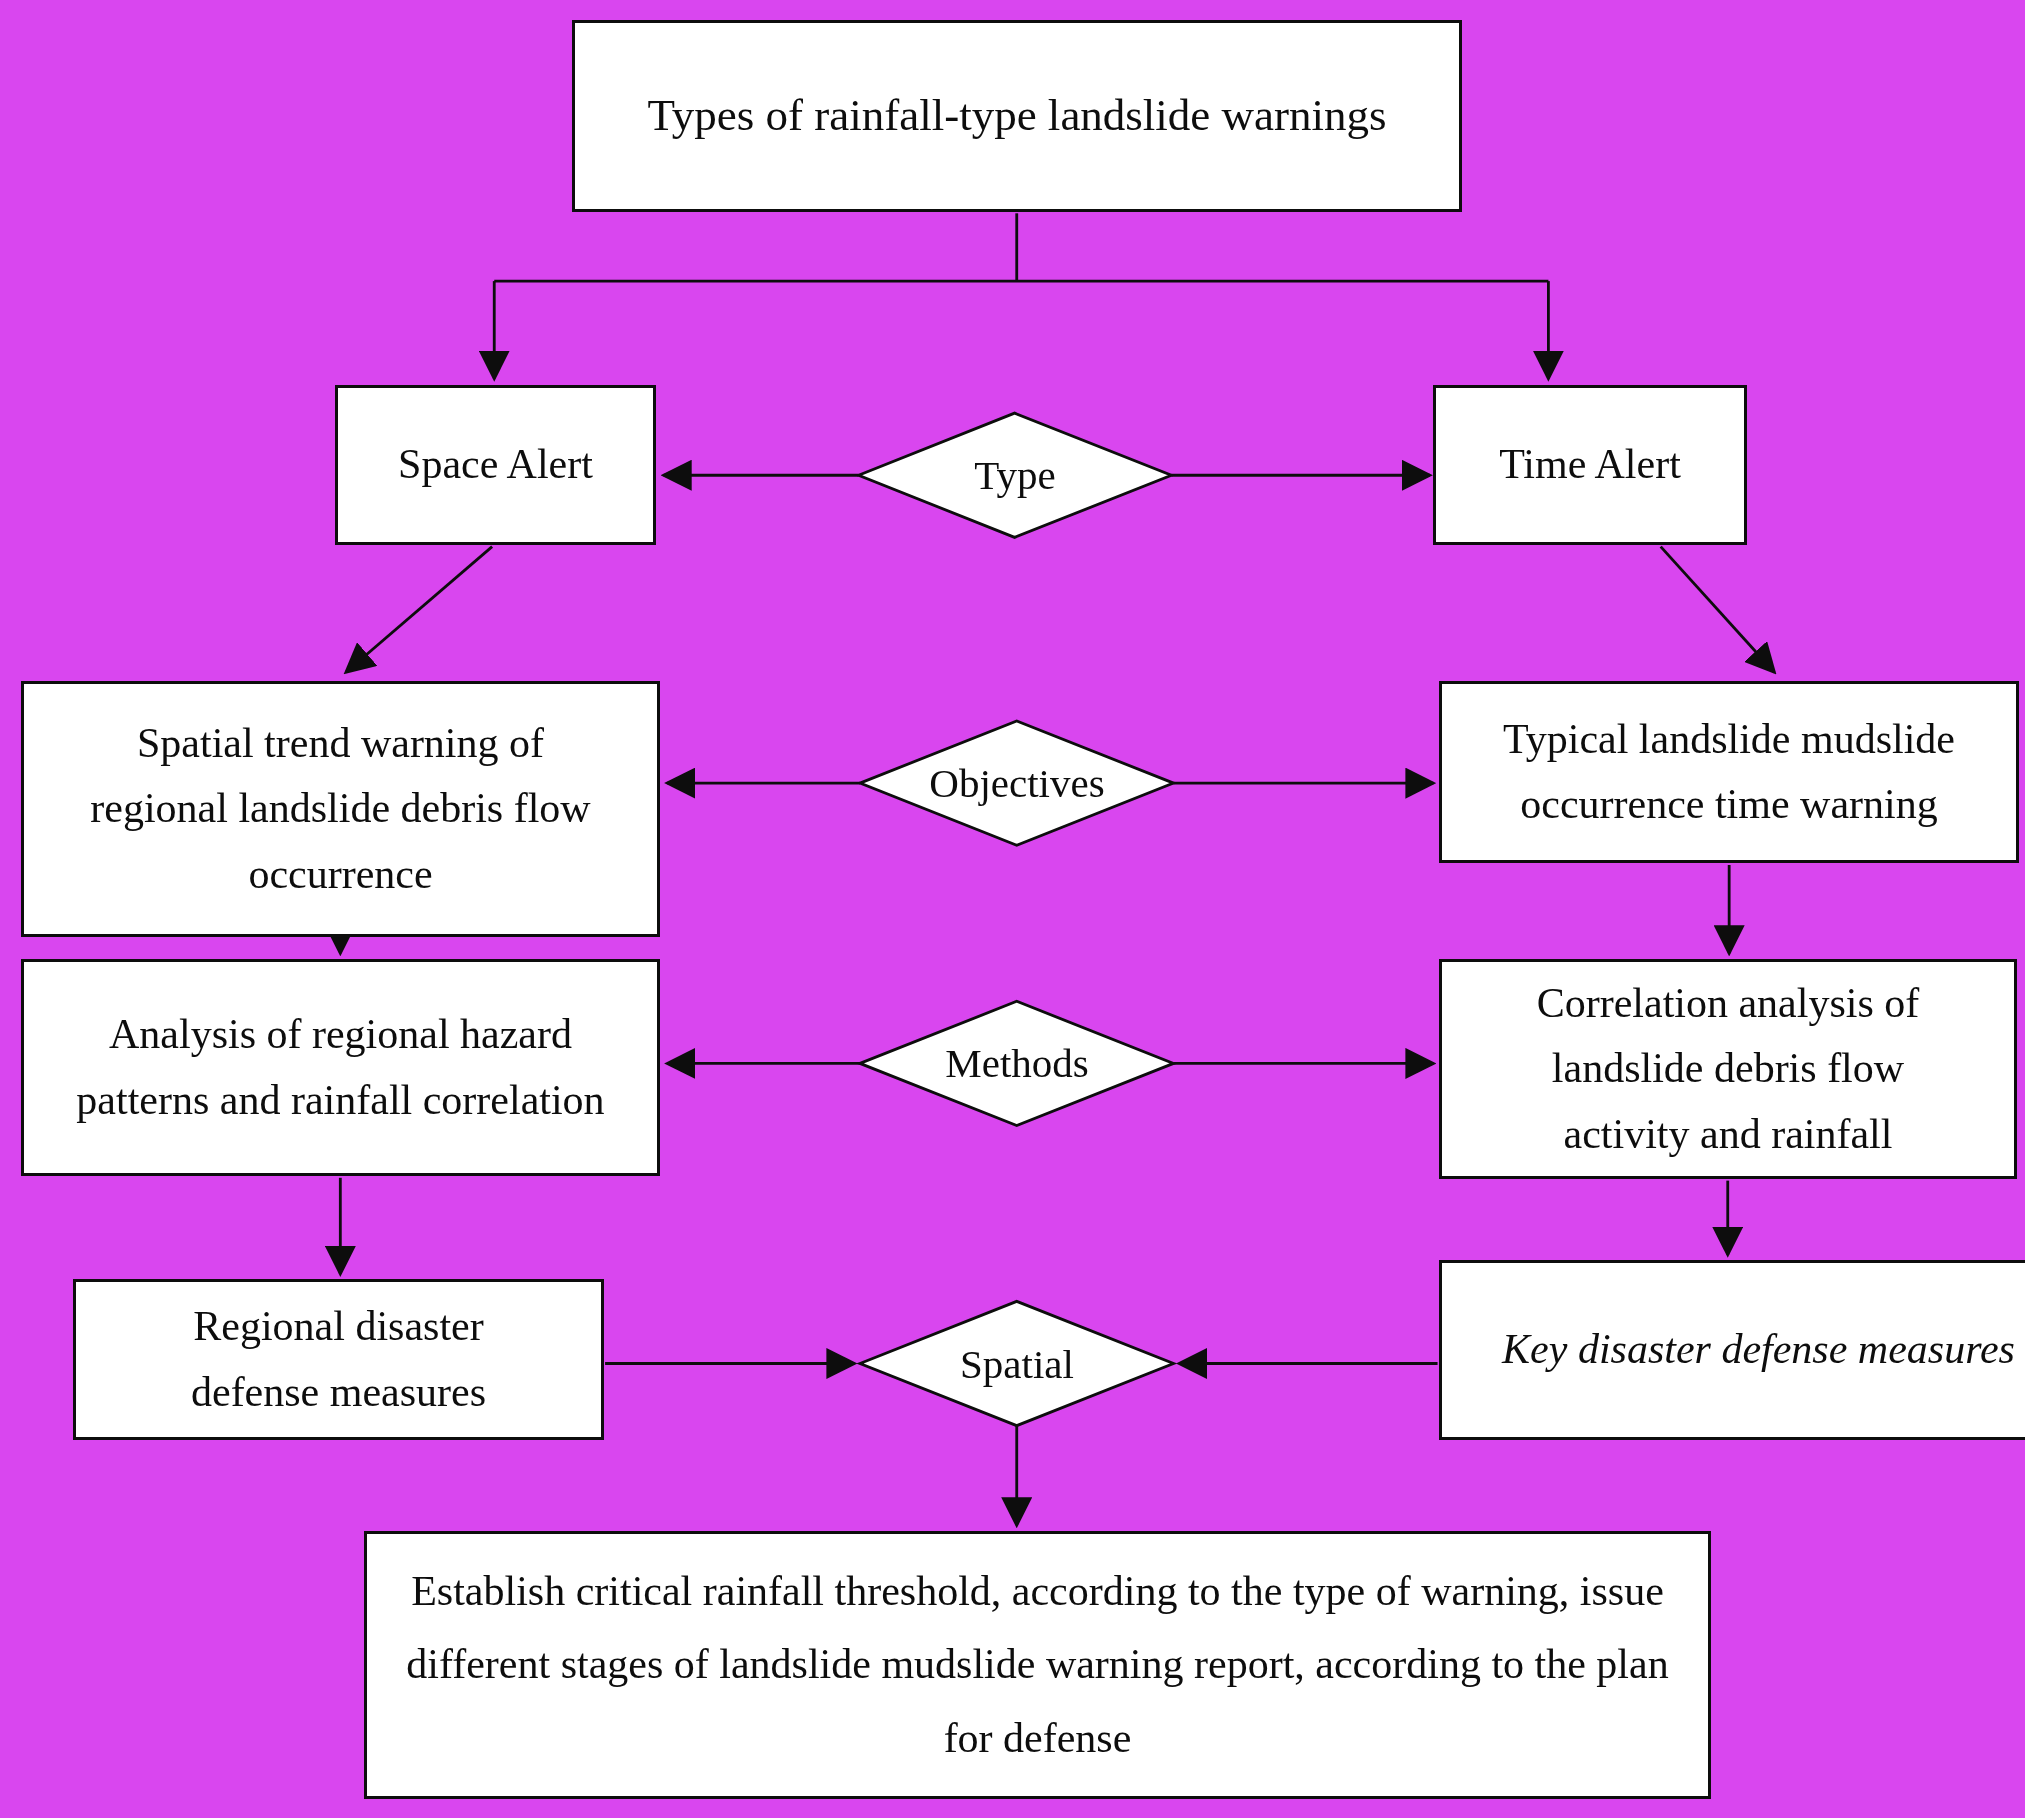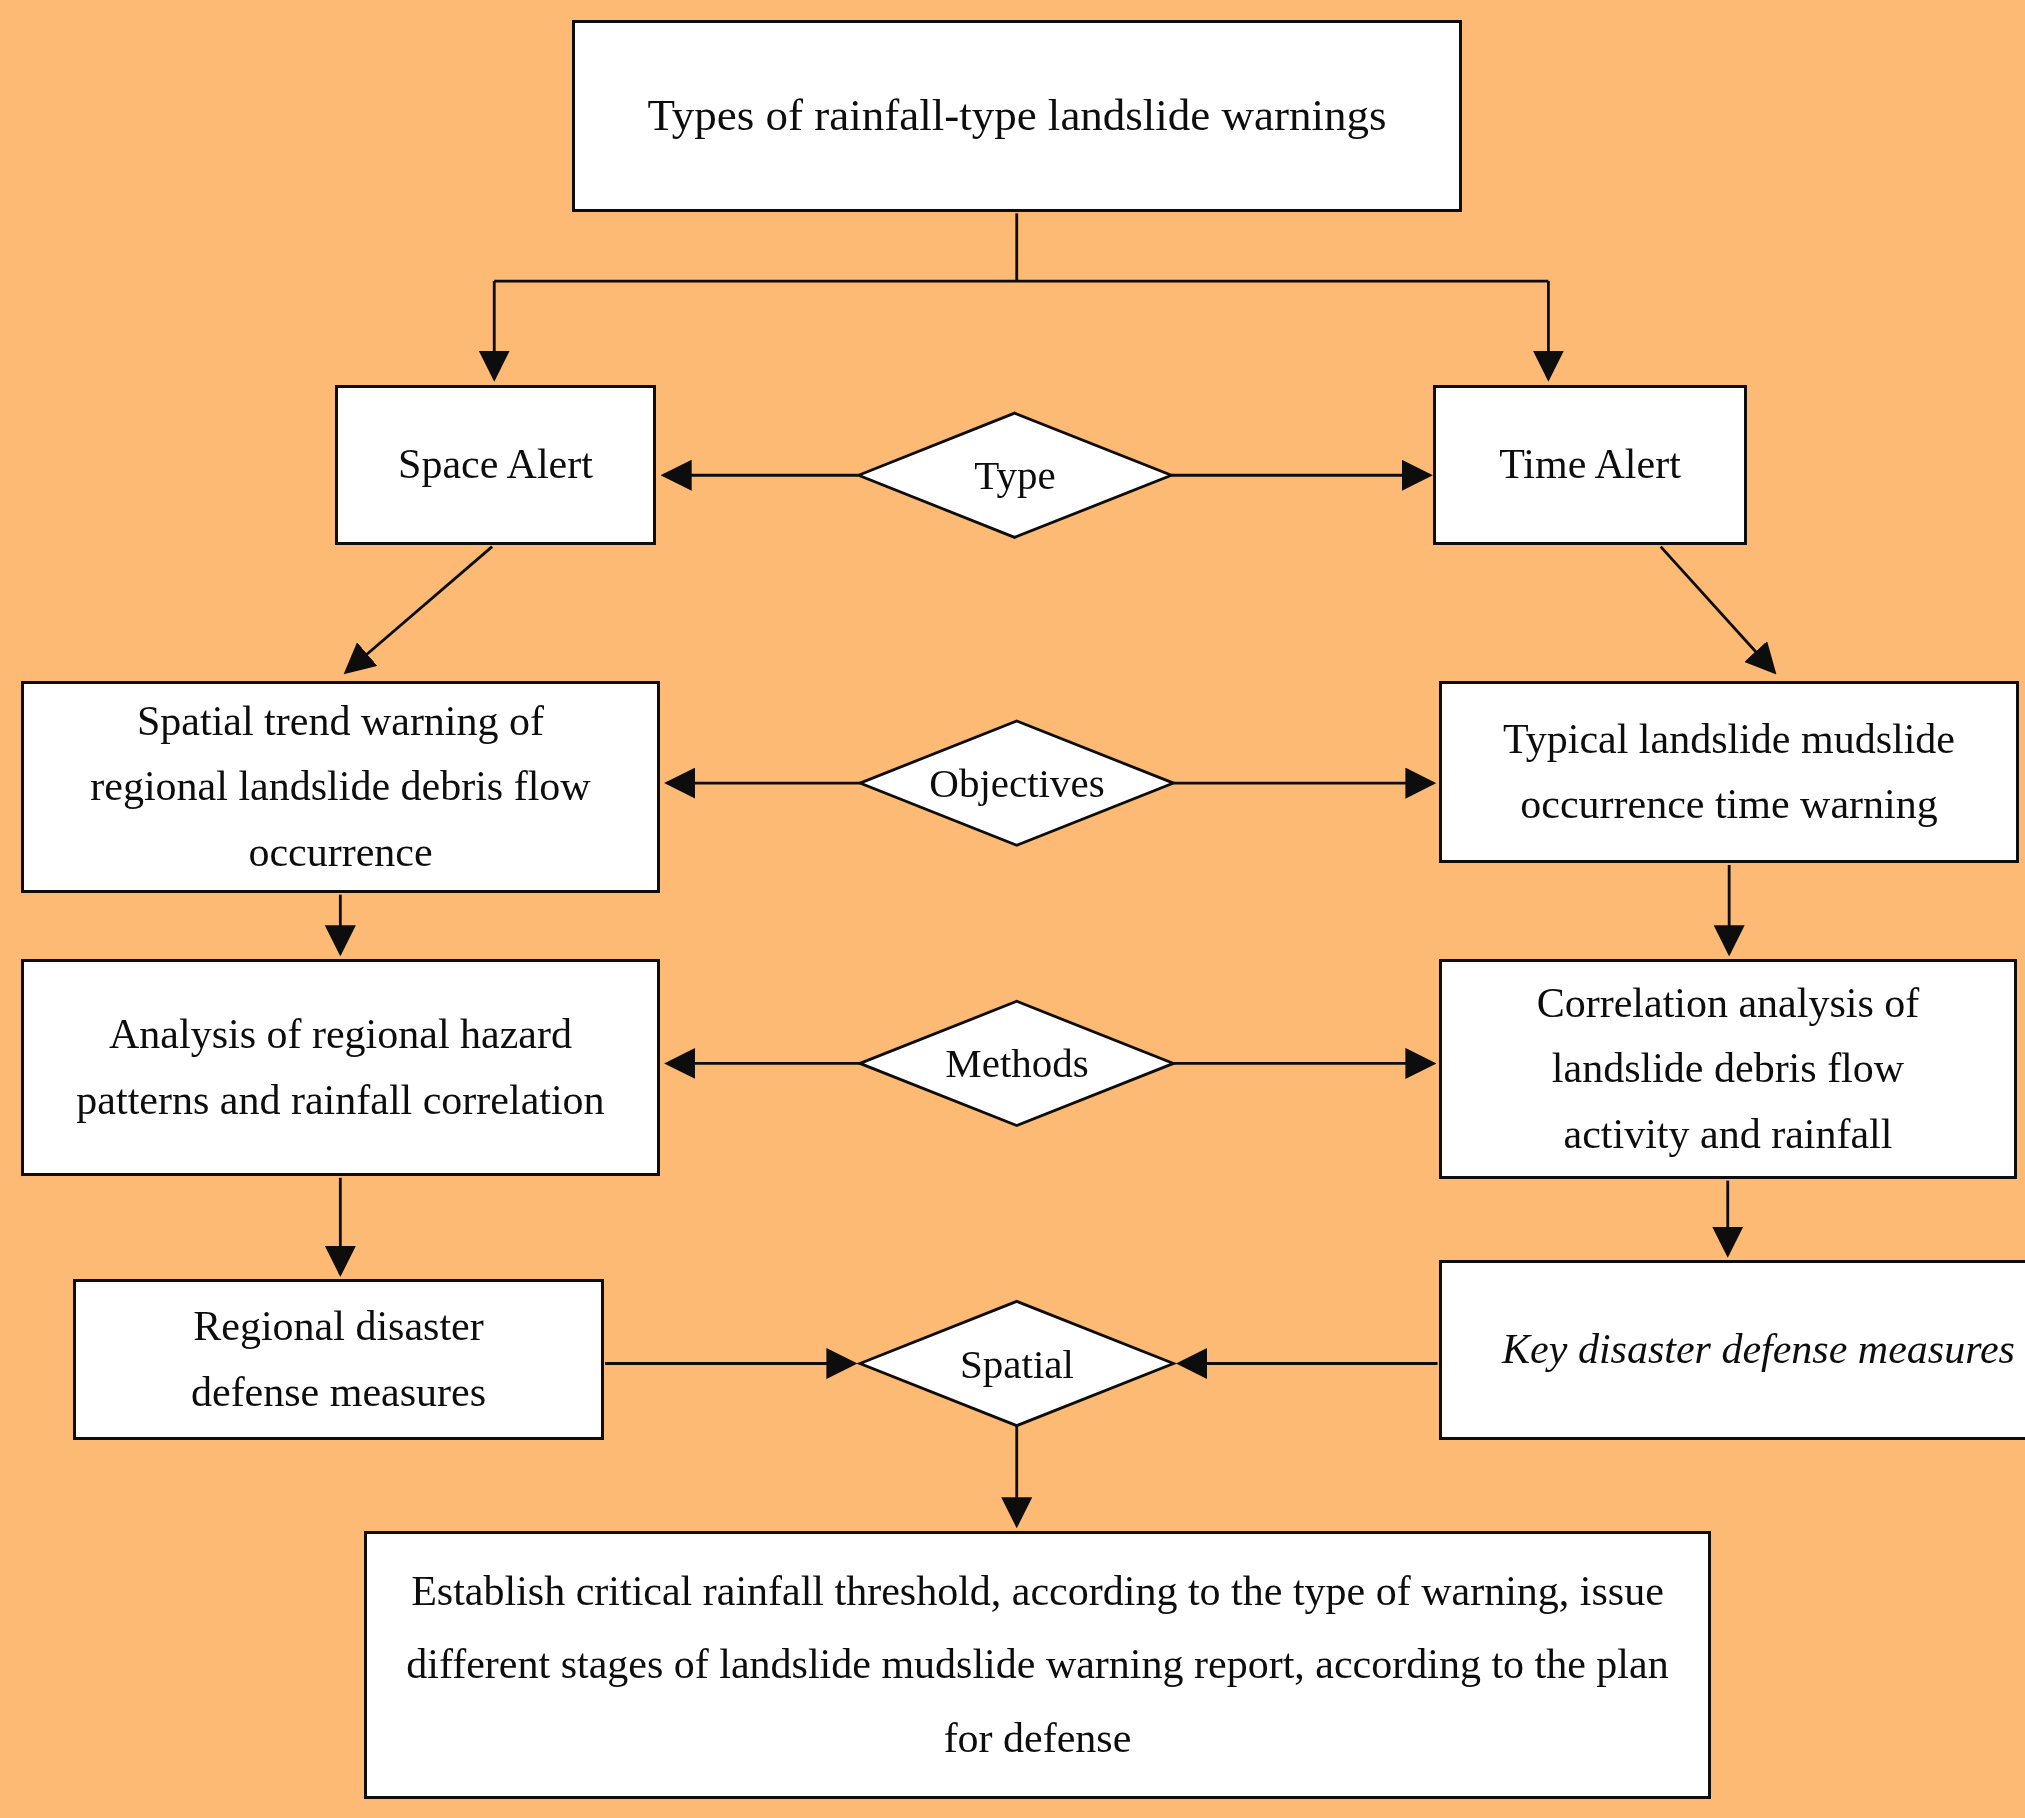--- a/index.html
+++ b/index.html
@@ -4,21 +4,21 @@
 <style>
   html, body {
     margin: 0;
     padding: 0;
     background: #ffffff;
   }
   #canvas {
     position: relative;
     width: 2025px;
     height: 1819px;
-    background: #fdba74;
+    background: #d946ef;
     font-family: "Liberation Serif", "DejaVu Serif", serif;
     color: #0d0d0d;
     overflow: hidden;
   }
   #edges-svg {
     position: absolute;
     left: 0;
     top: 0;
     width: 2025px;
     height: 1819px;
@@ -38,21 +38,21 @@
   .diamond-label {
     position: absolute;
     transform: translate(-50%, -50%);
     font-size: 41px;
     white-space: nowrap;
     text-align: left;
   }
   #title-box      { left: 572px;  top: 20px;   width: 890px; height: 192px; font-size: 45px; padding: 0 64px; line-height: 1.55; }
   #space-alert-box{ left: 335px;  top: 385px;  width: 321px;  height: 160px; }
   #time-alert-box { left: 1433px; top: 385px;  width: 314px;  height: 160px; }
-  #spatial-box    { left: 21px;   top: 681px;  width: 639px;  height: 212px; padding: 0 56px; }
+  #spatial-box    { left: 21px;   top: 681px;  width: 639px;  height: 256px; padding: 0 56px; }
   #typical-box    { left: 1439px; top: 681px;  width: 580px;  height: 182px; padding: 0 28px; }
   #analysis-box   { left: 21px;   top: 959px; width: 639px;  height: 217px; padding: 0 24px; }
   #correlation-box{ left: 1439px; top: 959px; width: 578px;  height: 220px; padding: 0 42px; }
   #regional-box   { left: 73px;  top: 1279px; width: 531px;  height: 161px; padding: 0 49px; }
   #key-box        { left: 1439px; top: 1260px; width: 639px;  height: 180px; padding: 0 42px; font-style: italic; }
   #bottom-box     { left: 364px;  top: 1531px; width: 1347px; height: 268px; padding: 0 35px; line-height: 1.75; }
   #type-label       { left: 1015px; top: 475px; }
   #objectives-label { left: 1017px; top: 783px; }
   #methods-label    { left: 1017px; top: 1063px; }
   #results-label    { left: 1017px; top: 1364px; }

